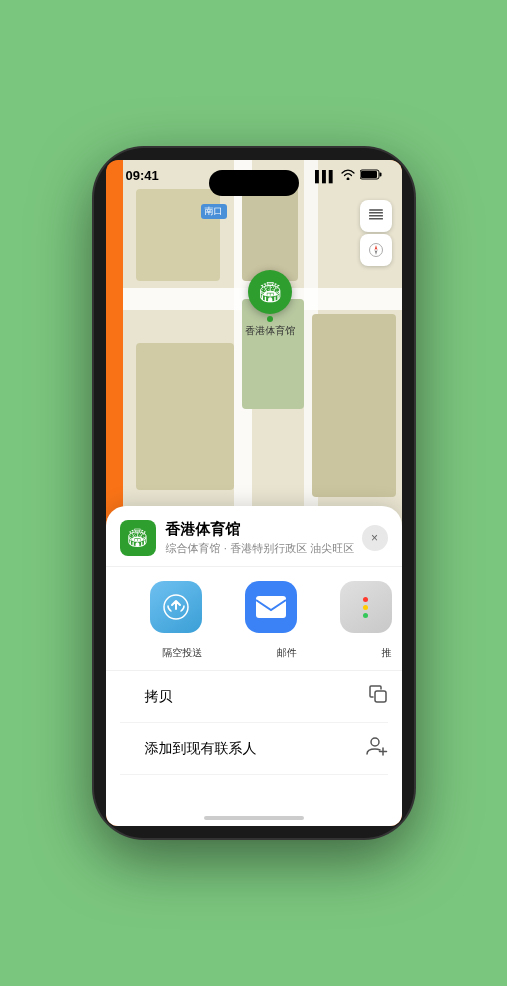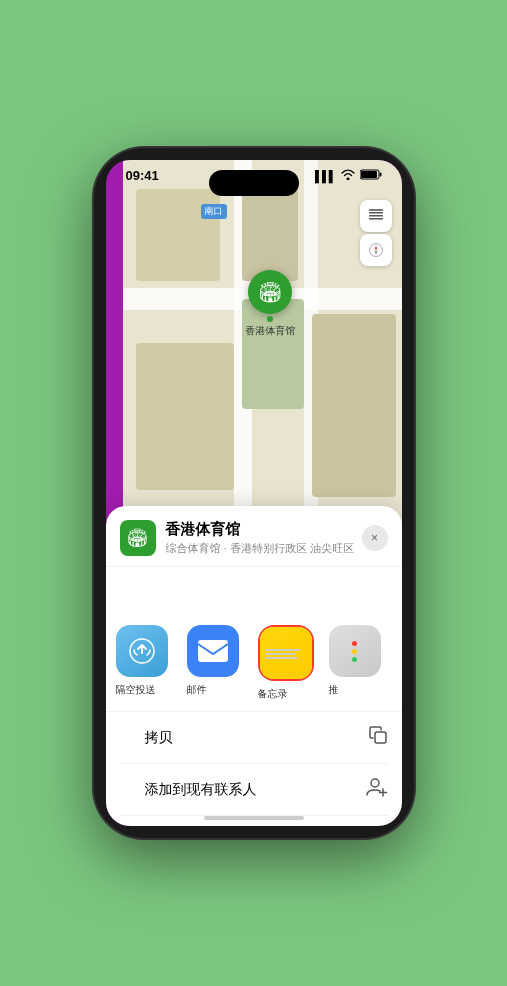--- a/index.html
+++ b/index.html
@@ -16,22 +16,22 @@
       height: 690px;
       background: #1a1a1a;
       border-radius: 50px;
       padding: 12px;
       box-shadow: 0 0 0 2px #333, 0 20px 60px rgba(0,0,0,0.5);
       position: relative;
     }
     .phone-screen {
       width: 100%;
       height: 100%;
-      background: #a21caf;
-      border-radius: 24px;
+      background: #f97316;
+      border-radius: 12px;
       overflow: hidden;
       position: relative;
     }
     
     .status-bar {
       display: flex;
       justify-content: space-between;
       align-items: center;
       padding: 8px 20px 4px;
       background: transparent;
@@ -271,24 +271,23 @@
     .share-row {
       display: flex;
       padding: 14px 10px 10px;
       gap: 8px;
       border-bottom: 1px solid #f0f0f0;
       overflow: hidden;
     }
     .share-item {
       display: flex;
       flex-direction: column;
-      align-items: flex-start;
-      gap: 6px;
+      align-items: flex-end;
+      gap: 13px;
       flex: 1;
-      margin-top: 44px;
     }
     .share-icon {
       width: 52px;
       height: 52px;
       border-radius: 14px;
       display: flex;
       align-items: center;
       justify-content: center;
       font-size: 24px;
     }
@@ -473,32 +472,20 @@
         <div class="share-item">
           <div class="share-icon mail">
             <svg width="32" height="24" viewBox="0 0 32 24">
                 <rect x="1" y="1" width="30" height="22" rx="3" fill="white"></rect>
                 <path d="M1 5 L16 15 L31 5" stroke="#3b82f6" stroke-width="2" fill="none"></path>
               </svg>
           </div>
           <span class="share-label">邮件</span>
         </div>
 
-        <div class="share-item" style="position:relative;">
-          <div style="position:relative; border: 2.5px solid #ff3b30; border-radius: 16px;">
-            <div class="share-icon notes" style="border:none; border-radius: 13px;">
-              <div class="notes-inner">
-                <div class="notes-line"></div>
-                <div class="notes-line"></div>
-                <div class="notes-line"></div>
-              </div>
-            </div>
-          </div>
-          <span class="share-label">备忘录</span>
-        </div>
 
         <div class="share-item">
           <div class="share-icon more">
             <div class="more-dots">
               <div class="more-dot red"></div>
               <div class="more-dot yellow"></div>
               <div class="more-dot green"></div>
             </div>
           </div>
           <span class="share-label">推</span>

